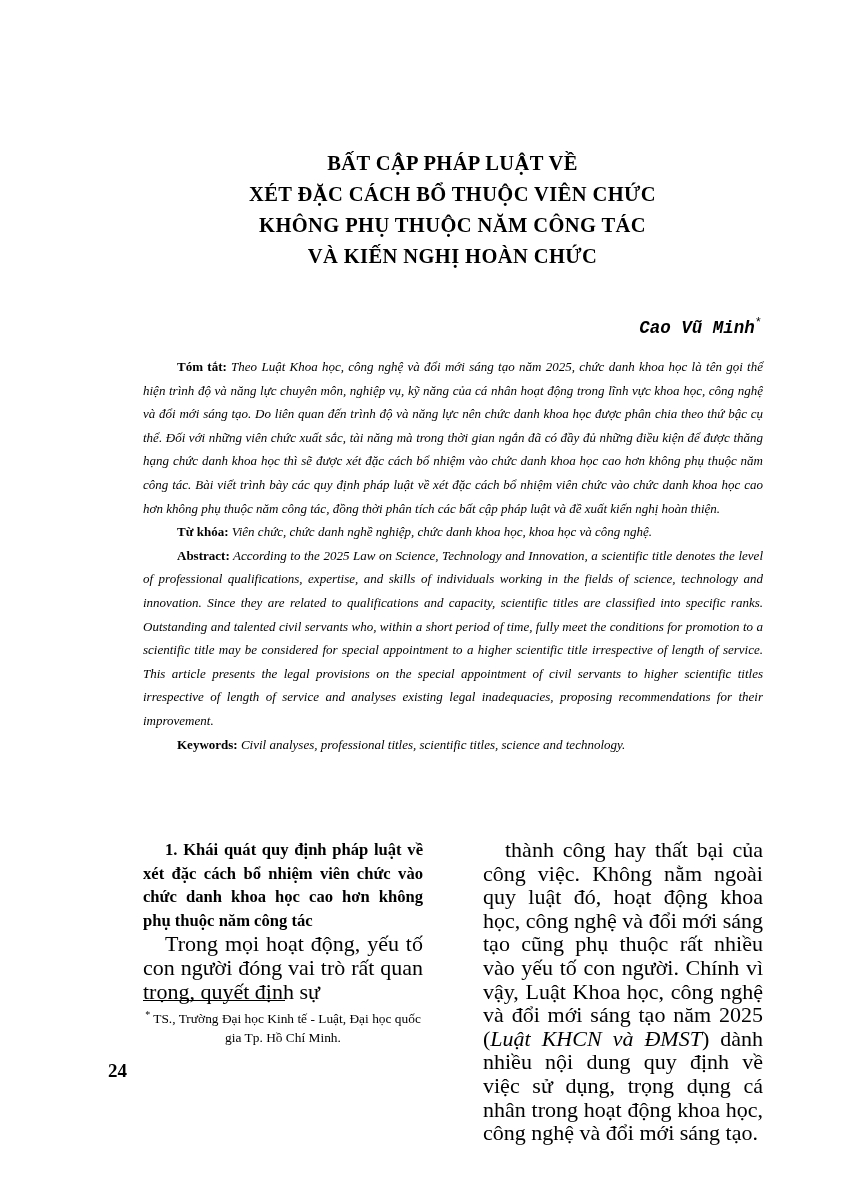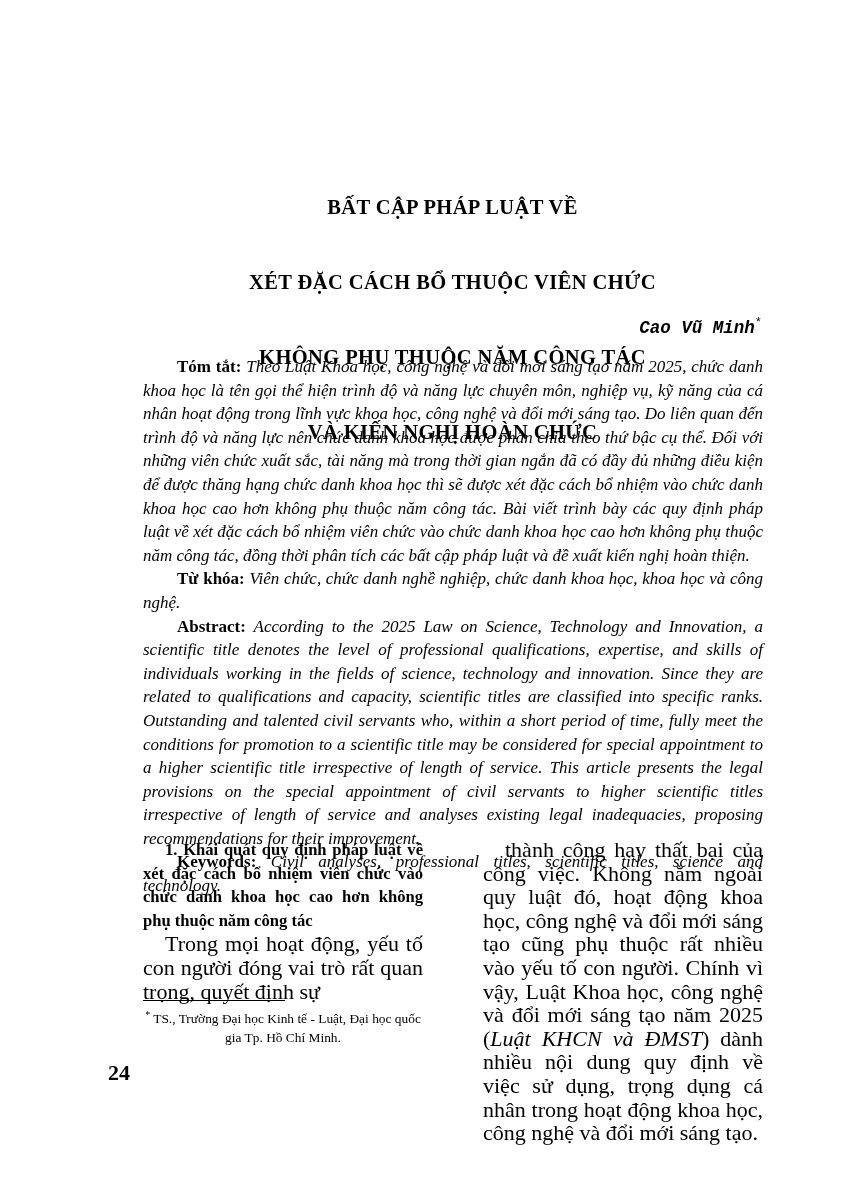--- a/index.html
+++ b/index.html
@@ -30,21 +30,20 @@
     top: 148px;
     width: 619px;
     text-align: center;
   }
   .title-line {
     font-weight: bold;
     font-size: 20.5px;
     letter-spacing: 0.4px;
     line-height: 31px;
     white-space: nowrap;
-    margin-top: 44px;
   }
 
   
   .author-row {
     position: absolute;
     left: 143px;
     top: 316px;
     width: 619px;
     text-align: right;
     font-style: italic;
@@ -63,21 +62,21 @@
   .abstract-area {
     position: absolute;
     left: 143px;
     top: 355px;
     width: 620px;
   }
   .para {
     margin: 0;
     text-align: justify;
     text-justify: inter-word;
-    font-size: 17px;
+    font-size: 13px;
     line-height: 23.6px;
     text-indent: 34px;
     font-style: italic;
   }
   .para .lead {
     font-weight: bold;
     font-style: normal;
   }
 
   
@@ -136,21 +135,21 @@
     font-size: 10px;
     vertical-align: super;
   }
 
   
   .page-number {
     position: absolute;
     left: 108px;
     top: 1060px;
     font-weight: bold;
-    font-size: 22px;
+    font-size: 19px;
   }
 </style>
 </head>
 <body>
 
 <div class="page">
 
   <div class="title-block">
     <div class="title-line">BẤT CẬP PHÁP LUẬT VỀ</div>
     <div class="title-line">XÉT ĐẶC CÁCH BỔ THUỘC VIÊN CHỨC</div>

